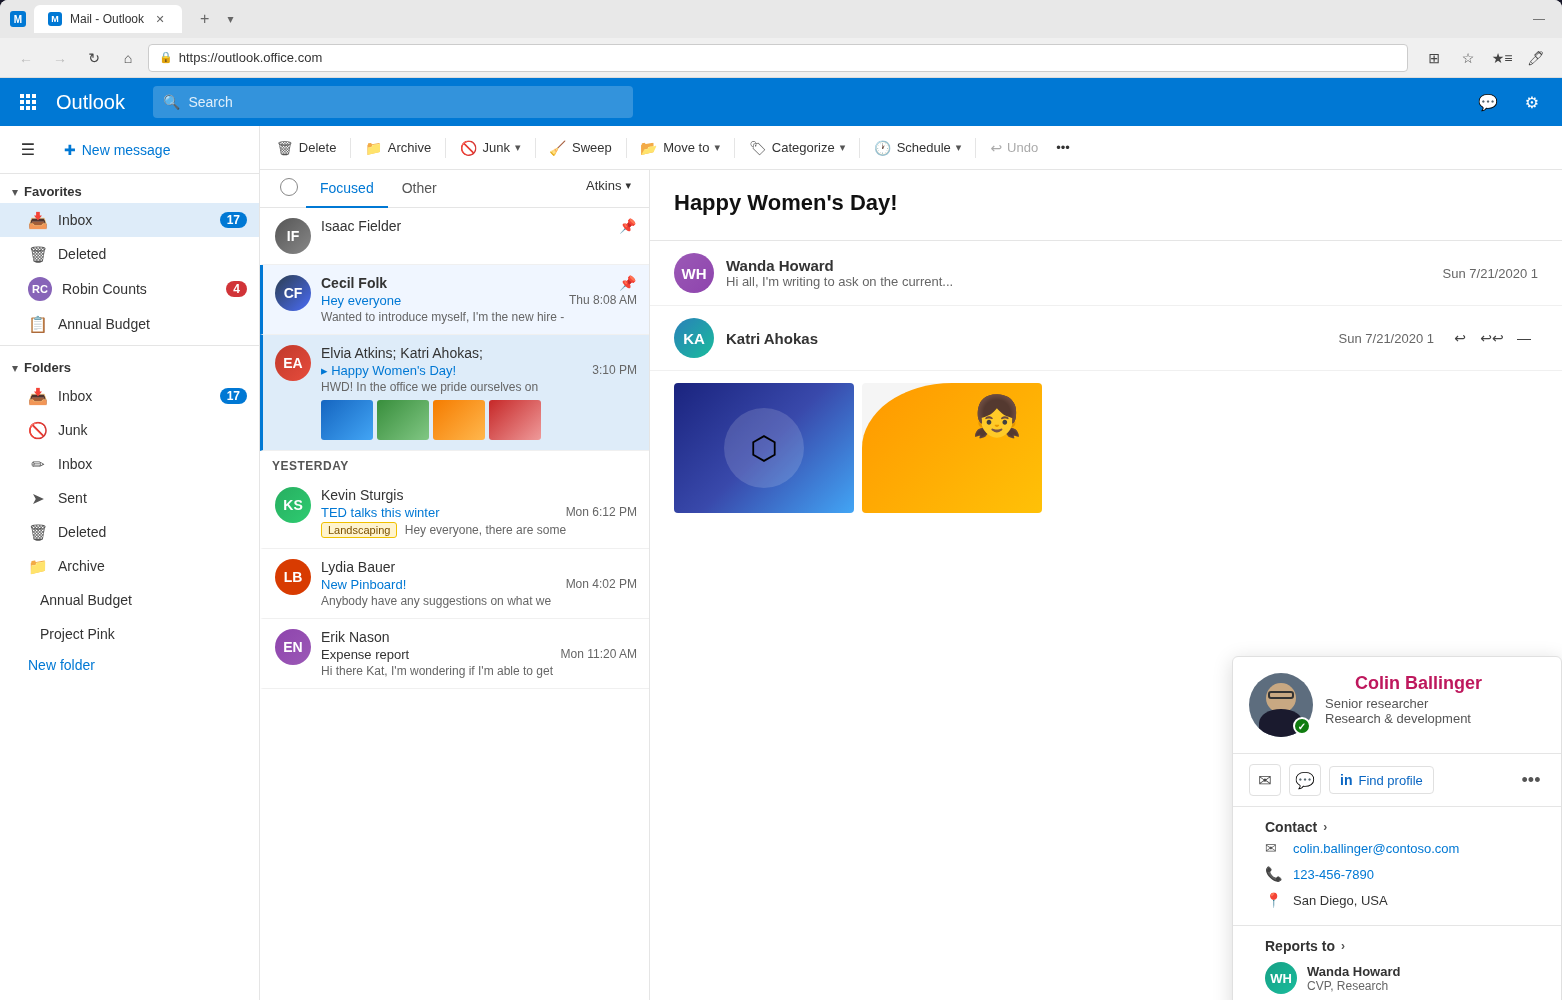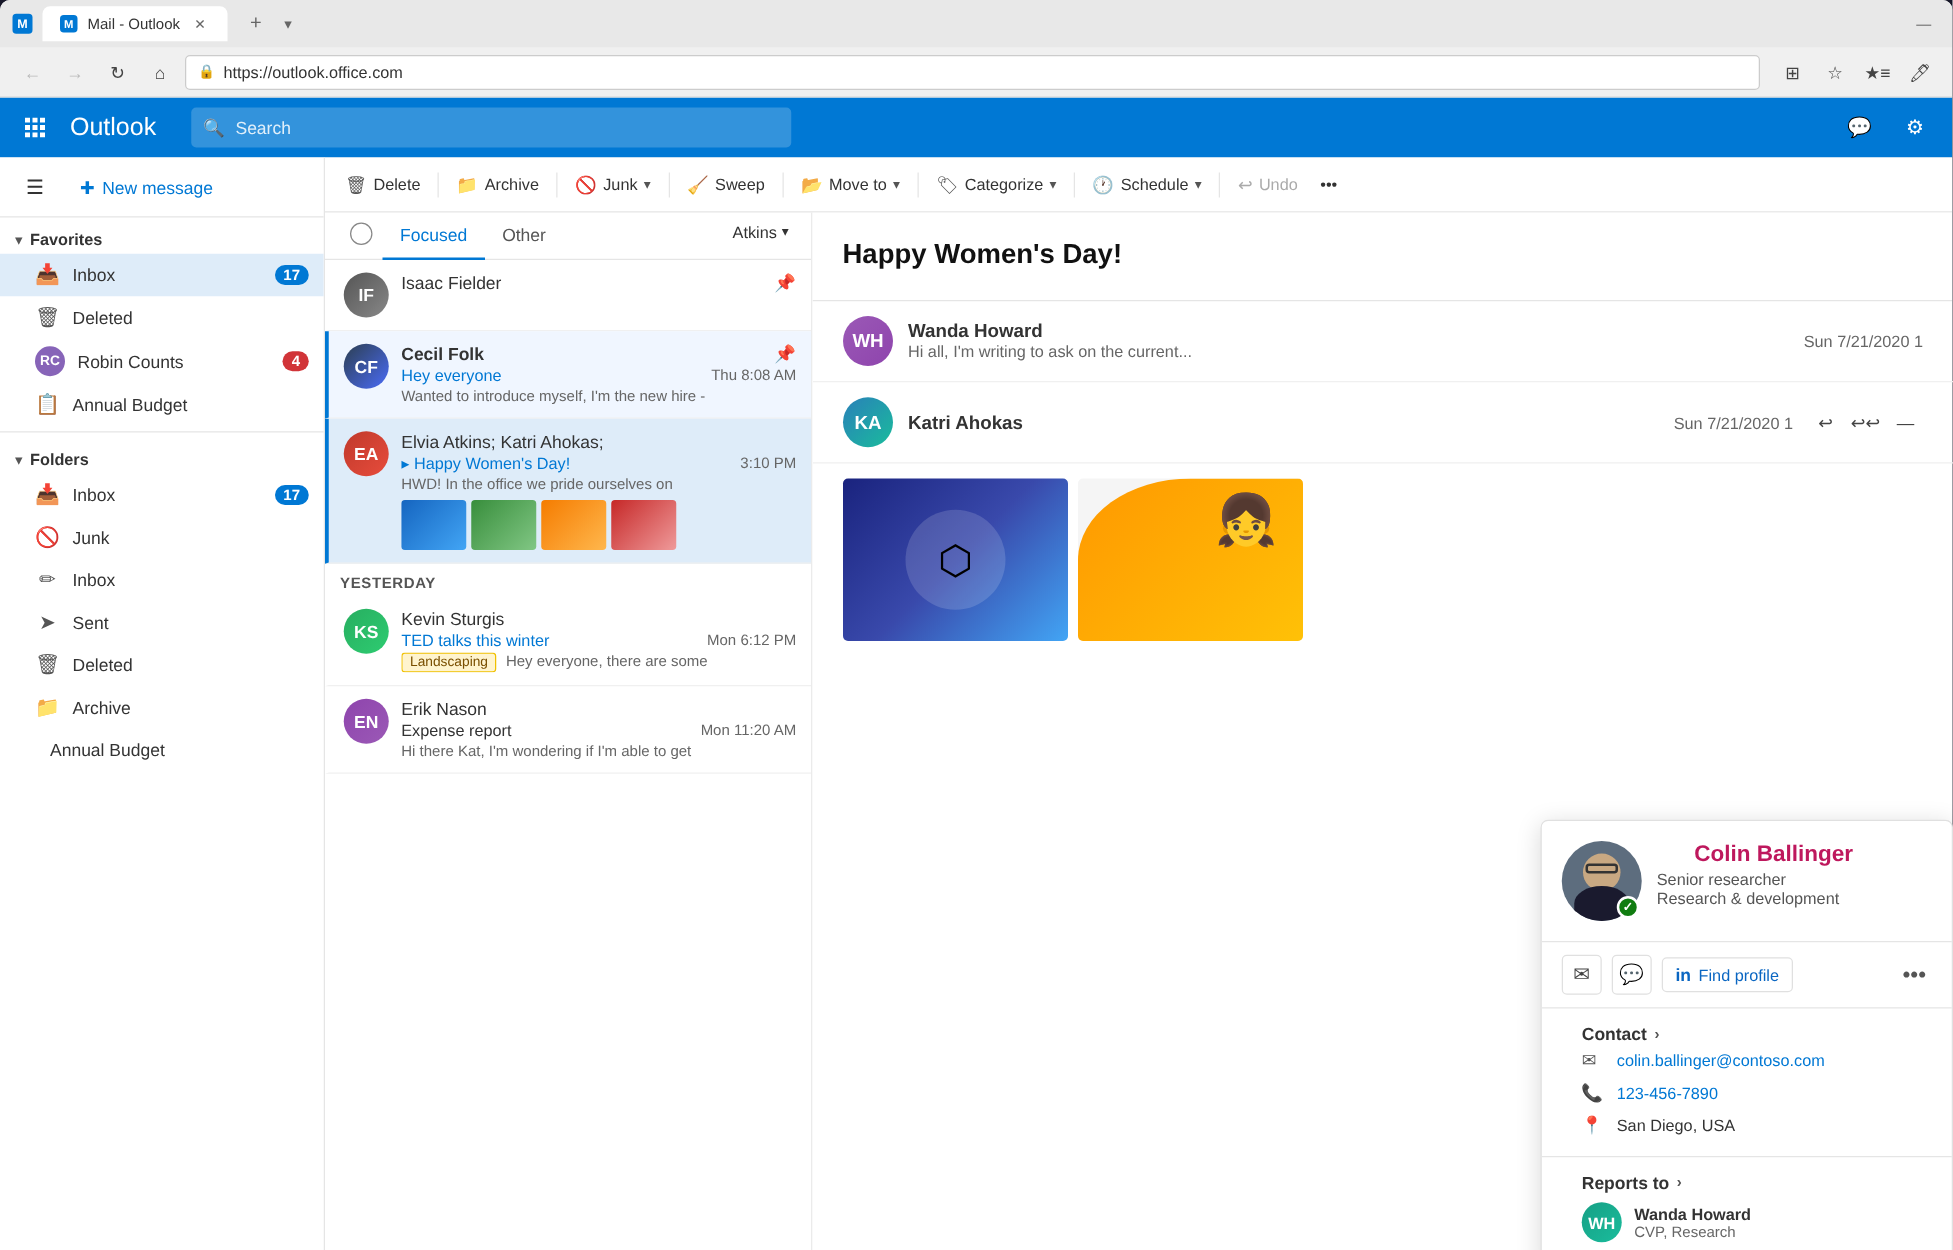--- a/index.html
+++ b/index.html
@@ -700,20 +700,26 @@
           <span class="sidebar-item-icon">🗑</span>
           <span class="sidebar-item-label">Deleted</span>
         </div>
         <div class="sidebar-item">
           <span class="sidebar-item-icon">📁</span>
           <span class="sidebar-item-label">Archive</span>
         </div>
         <div class="sidebar-item" style="padding-left:40px;">
           <span class="sidebar-item-label">Annual Budget</span>
         </div>
+        <div class="sidebar-item" style="padding-left:40px;">
+          <span class="sidebar-item-label">Project Pink</span>
+        </div>
+        <div class="new-folder-btn">
+          <span>New folder</span>
+        </div>
       </div>
 
       <div style="flex:1;display:flex;flex-direction:column;overflow:hidden;">
 
         <div class="command-bar">
           <div class="cmd-btn">
             <span class="icon">🗑</span>
             <span>Delete</span>
           </div>
           <div class="cmd-divider"></div>
@@ -842,20 +848,35 @@
                   <div class="msg-header" style="margin-top:2px;">
                     <span class="msg-subject">TED talks this winter</span>
                     <span class="msg-time">Mon 6:12 PM</span>
                   </div>
                   <div class="msg-preview">
                     <span class="msg-tag">Landscaping</span> Hey everyone, there are some
                   </div>
                 </div>
               </div>
 
+              <div class="msg-item">
+                <div class="msg-avatar av-lydia-init">
+                  <span class="initials-lb">LB</span>
+                </div>
+                <div class="msg-content">
+                  <div class="msg-header">
+                    <span class="msg-sender">Lydia Bauer</span>
+                  </div>
+                  <div class="msg-header" style="margin-top:2px;">
+                    <span class="msg-subject">New Pinboard!</span>
+                    <span class="msg-time">Mon 4:02 PM</span>
+                  </div>
+                  <div class="msg-preview">Anybody have any suggestions on what we</div>
+                </div>
+              </div>
 
               <div class="msg-item">
                 <div class="msg-avatar av-erik">EN</div>
                 <div class="msg-content">
                   <div class="msg-header">
                     <span class="msg-sender">Erik Nason</span>
                   </div>
                   <div class="msg-header" style="margin-top:2px;">
                     <span class="msg-sender" style="font-weight:400;font-size:13px;color:#333;">Expense report</span>
                     <span class="msg-time">Mon 11:20 AM</span>

